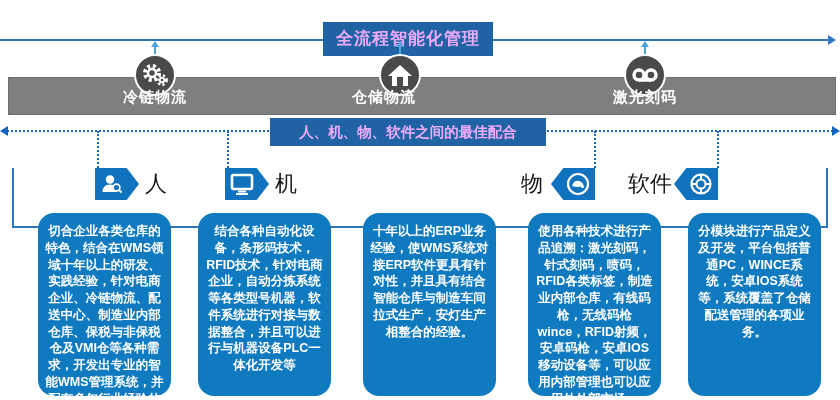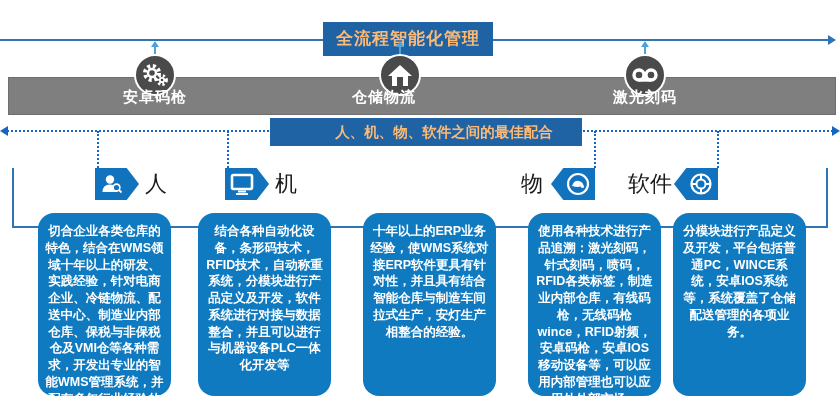--- a/index.html
+++ b/index.html
@@ -10,23 +10,23 @@
   }
   .abs{position:absolute;}
 
   
   .top-line{left:0;top:39px;width:830px;height:0;border-top:2px solid #2E75B6;}
   .top-line-arrow{left:828px;top:35px;width:0;height:0;
     border-top:5px solid transparent;border-bottom:5px solid transparent;
     border-left:8px solid #2E75B6;}
 
   
-  .banner{background:#1F63A5;color:#fdba74;font-weight:bold;text-align:center;}
+  .banner{background:#1F63A5;color:#f0abfc;font-weight:bold;text-align:center;}
   .banner-top{left:323px;top:22px;width:170px;height:34px;line-height:34px;font-size:17px;letter-spacing:1px;}
-  .banner-mid{left:270px;top:118px;width:276px;height:28px;line-height:28px;font-size:14.5px;z-index:5;padding-left:36px;}
+  .banner-mid{left:270px;top:118px;width:276px;height:28px;line-height:28px;font-size:14.5px;z-index:5;}
 
   
   .up-stem{width:2px;height:11px;background:#4FA3DC;top:47px;}
   .up-head{width:0;height:0;top:41px;
     border-left:4px solid transparent;border-right:4px solid transparent;
     border-bottom:6px solid #4FA3DC;}
 
   
   .gray-bar{left:8px;top:77px;width:828px;height:38px;background:#7F7F7F;border:1px solid #6E6E6E;box-sizing:border-box;}
   .proc-circle{width:42px;height:42px;border-radius:50%;background:#4A4A4A;border:2px solid #ffffff;
@@ -80,21 +80,21 @@
 <div class="abs proc-circle" style="left:134px;">
   <span>
     <svg class="icon-svg" width="28" height="28" viewBox="0 0 28 28">
       <circle cx="11" cy="12" r="7" fill="none" stroke="#fff" stroke-width="4" stroke-dasharray="3 2.6"></circle>
       <circle cx="11" cy="12" r="4" fill="none" stroke="#fff" stroke-width="2.4"></circle>
       <circle cx="21" cy="19" r="4.4" fill="none" stroke="#fff" stroke-width="3" stroke-dasharray="2.2 2"></circle>
       <circle cx="21" cy="19" r="2.2" fill="none" stroke="#fff" stroke-width="1.8"></circle>
     </svg>
   </span>
 </div>
-<div class="abs proc-label" style="left:95px;">安卓码枪</div>
+<div class="abs proc-label" style="left:95px;">冷链物流</div>
 
 <div class="abs proc-circle" style="left:379px;">
   <span>
     <svg class="icon-svg" width="28" height="28" viewBox="0 0 28 28">
       <path d="M14 4 L26 15 L22 15 L22 25 L6 25 L6 15 L2 15 Z" fill="#fff"></path>
       <rect x="11" y="16" width="6" height="9" fill="#4A4A4A"></rect>
     </svg>
   </span>
 </div>
 <div class="abs proc-label" style="left:324px;font-family:Liberation Mono, monospace;">仓储物流</div>
@@ -167,16 +167,16 @@
       <circle cx="13" cy="13" r="4.5" fill="none" stroke="#fff" stroke-width="2"></circle>
       <line x1="13" y1="3" x2="13" y2="8" stroke="#fff" stroke-width="2"></line>
       <line x1="13" y1="18" x2="13" y2="23" stroke="#fff" stroke-width="2"></line>
       <line x1="3" y1="13" x2="8" y2="13" stroke="#fff" stroke-width="2"></line>
       <line x1="18" y1="13" x2="23" y2="13" stroke="#fff" stroke-width="2"></line>
     </svg>
   </span>
 </div>
 
 <div class="abs dbox" style="left:38px;">切合企业各类仓库的特色，结合在WMS领域十年以上的研发、实践经验，针对电商企业、冷链物流、配送中心、制造业内部仓库、保税与非保税仓及VMI仓等各种需求，开发出专业的智能WMS管理系统，并配有多年行业经验的专业实施团队</div>
-<div class="abs dbox" style="left:198px;">结合各种自动化设备，条形码技术，RFID技术，自动称重系统，分模块进行产品定义及开发，软件系统进行对接与数据整合，并且可以进行与机器设备PLC一体化开发等</div>
+<div class="abs dbox" style="left:198px;">结合各种自动化设备，条形码技术，RFID技术，针对电商企业，自动分拣系统等各类型号机器，软件系统进行对接与数据整合，并且可以进行与机器设备PLC一体化开发等</div>
 <div class="abs dbox" style="left:363px;">十年以上的ERP业务经验，使WMS系统对接ERP软件更具有针对性，并且具有结合智能仓库与制造车间拉式生产，安灯生产相整合的经验。</div>
 <div class="abs dbox" style="left:528px;">使用各种技术进行产品追溯：激光刻码，针式刻码，喷码，RFID各类标签，制造业内部仓库，有线码枪，无线码枪wince，RFID射频，安卓码枪，安卓IOS移动设备等，可以应用内部管理也可以应用外外部市场。</div>
-<div class="abs dbox" style="left:673px;">分模块进行产品定义及开发，平台包括普通PC，WINCE系统，安卓IOS系统等，系统覆盖了仓储配送管理的各项业务。</div>
+<div class="abs dbox" style="left:688px;">分模块进行产品定义及开发，平台包括普通PC，WINCE系统，安卓IOS系统等，系统覆盖了仓储配送管理的各项业务。</div>
 
 </body></html>

